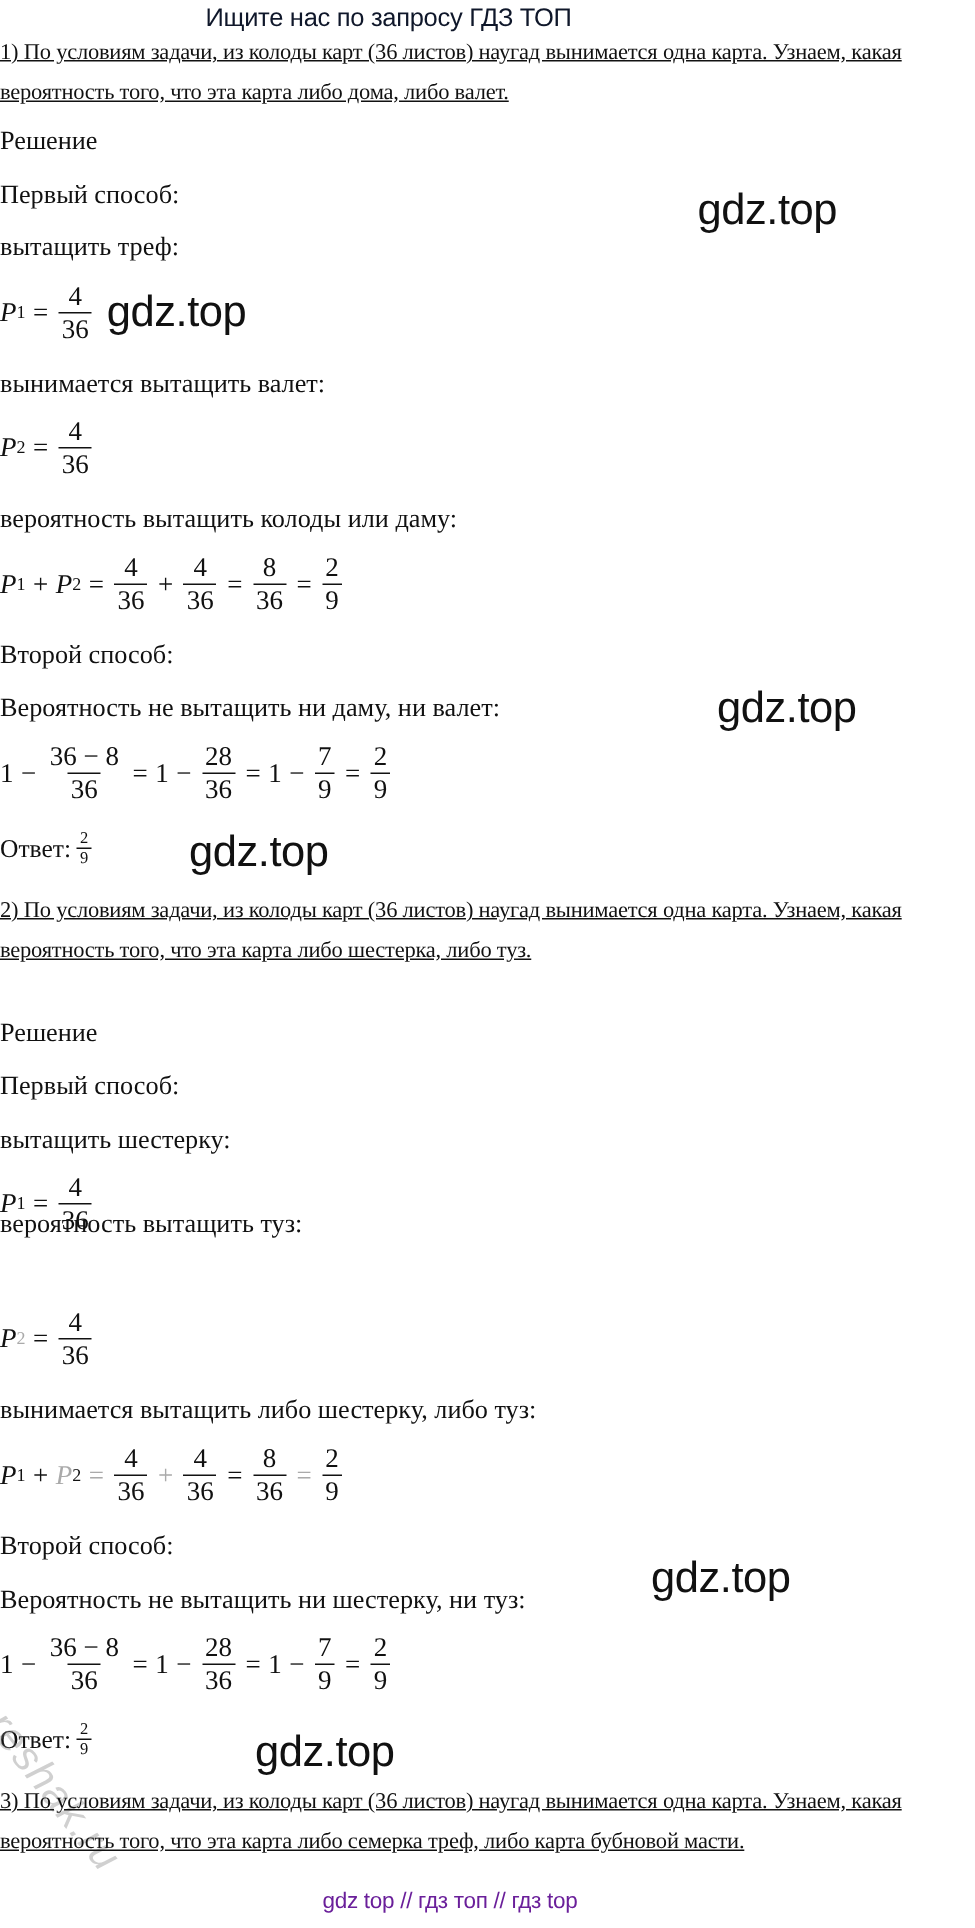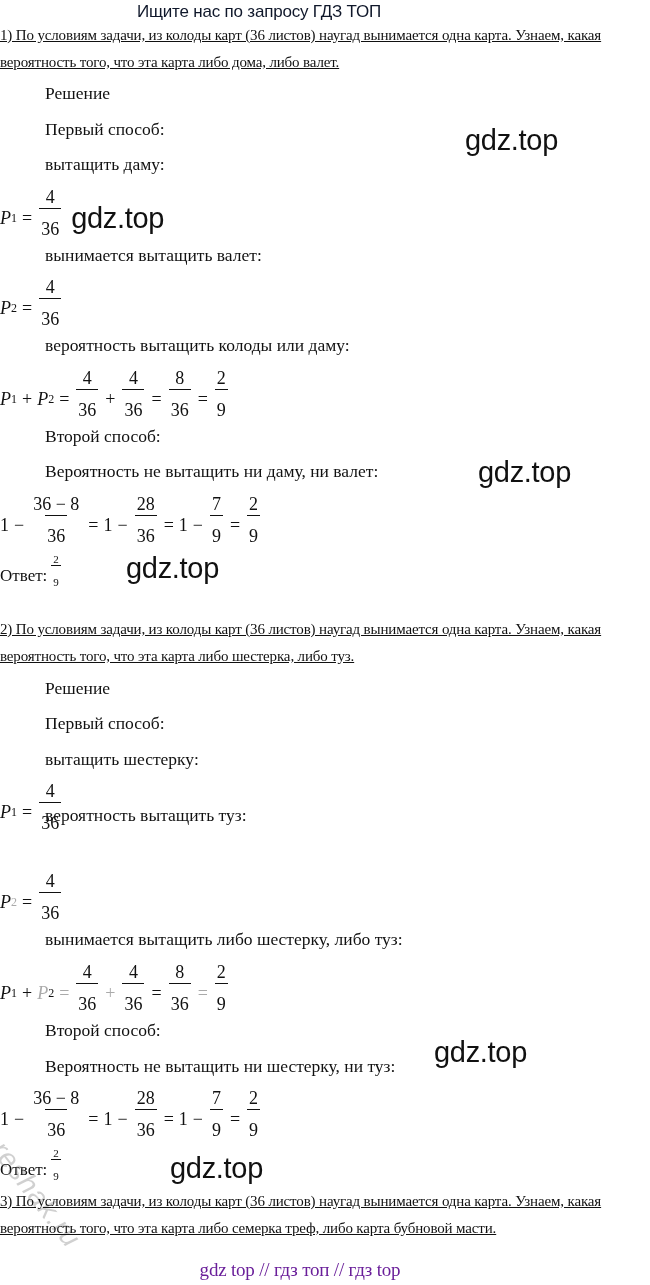--- a/index.html
+++ b/index.html
@@ -3,49 +3,49 @@
   <meta charset="utf-8">
   <style>
     html, body { margin: 0; padding: 0; background: #ffffff; }
     body { width: 650px; height: 1285px; position: relative; overflow: hidden;
            font-family: "Liberation Serif", "DejaVu Serif", serif; color: #111; }
     .abs { position: absolute; }
     .header { left: 0; width: 518px; top: 2px; text-align: center;
               font-family: "Liberation Sans", "DejaVu Sans", sans-serif;
               font-size: 17px; color: #0f172a; letter-spacing: -0.2px; }
     .footer { left: 0; width: 600px; top: 1259px; text-align: center;
-              font-family: Liberation Serif, serif;
-              font-size: 19px; color: #6a1f9a; letter-spacing: -0.2px; }
+              font-family: Liberation Sans, sans-serif;
+              font-size: 15px; color: #6a1f9a; letter-spacing: -0.2px; }
     .para { left: 0; width: 648px; font-size: 15px; line-height: 27px; letter-spacing: -0.15px; text-decoration: underline; }
-    .line { left: 0; font-size: 17.5px; line-height: 22px; white-space: nowrap; padding-left: 45px; }
+    .line { left: 0; font-size: 17.5px; line-height: 22px; white-space: nowrap; }
     .wm { font-family: "Liberation Sans", "DejaVu Sans", sans-serif; font-size: 29px; color: #111; letter-spacing: -0.3px; }
     .math { left: 0; display: flex; align-items: center; font-size: 18px; white-space: nowrap; }
     .math .v { font-style: italic; }
     .math sub { font-style: normal; font-size: 12px; vertical-align: -3px; }
     .op { margin: 0 5px; }
     .frac { display: inline-flex; flex-direction: column; align-items: center; line-height: 21px; margin: 0 2px; }
     .frac .num { padding: 0 2px; }
-    .frac .den { border-top: 1.2px solid #111; padding: 10px 2px; }
+    .frac .den { border-top: 1.2px solid #111; padding: 0 2px; }
     .frac.small { font-size: 11px; line-height: 12px; }
     .frac.small .den { border-top: 1px solid #111; }
     .faint { color: #aaa; }
     .reshak { left: 10px; top: 1135px; font-family: "Liberation Sans", "DejaVu Sans", sans-serif;
               font-size: 28px; color: rgba(120,120,120,0.35); transform: rotate(52deg); transform-origin: 0 0;
               font-style: italic; letter-spacing: 1px; }
   </style>
 </head>
 <body>
 
 <div class="abs header">Ищите нас по запросу ГДЗ ТОП</div>
 
 <div class="abs para" style="top:22px">1) По условиям задачи, из колоды карт (36 листов) наугад вынимается одна карта. Узнаем, какая вероятность того, что эта карта либо дома, либо валет.</div>
 <div class="abs line" style="top:82px">Решение</div>
 <div class="abs line" style="top:118px">Первый способ:</div>
 <div class="abs wm" style="left:465px; top:124px">gdz.top</div>
-<div class="abs line" style="top:153px">вытащить даму:</div>
+<div class="abs line" style="top:153px">вытащить треф:</div>
 
 <div class="abs math" style="top:187px">
   <span class="v">P</span>
     <sub>1</sub>
   <span class="op">=</span>
   <span class="frac">
       <span class="num">4</span>
       <span class="den">36</span>
     </span>
   <span class="wm" style="margin-left:8px">gdz.top</span>
@@ -124,21 +124,21 @@
 
 <div class="abs math" style="top:553px; font-size:17px">
   <span>Ответ:</span>
   <span class="frac small" style="margin-left:4px">
       <span class="num">2</span>
       <span class="den">9</span>
     </span>
 </div>
 <div class="abs wm" style="left:126px; top:552px">gdz.top</div>
 
-<div class="abs para" style="top:616px">2) По условиям задачи, из колоды карт (36 листов) наугад вынимается одна карта. Узнаем, какая вероятность того, что эта карта либо шестерка, либо туз.</div>
+<div class="abs para" style="top:594px">2) По условиям задачи, из колоды карт (36 листов) наугад вынимается одна карта. Узнаем, какая вероятность того, что эта карта либо шестерка, либо туз.</div>
 <div class="abs line" style="top:677px">Решение</div>
 <div class="abs line" style="top:712px">Первый способ:</div>
 <div class="abs line" style="top:748px">вытащить шестерку:</div>
 
 <div class="abs math" style="top:781px">
   <span class="v">P</span>
     <sub>1</sub>
   <span class="op">=</span>
   <span class="frac">
       <span class="num">4</span>

